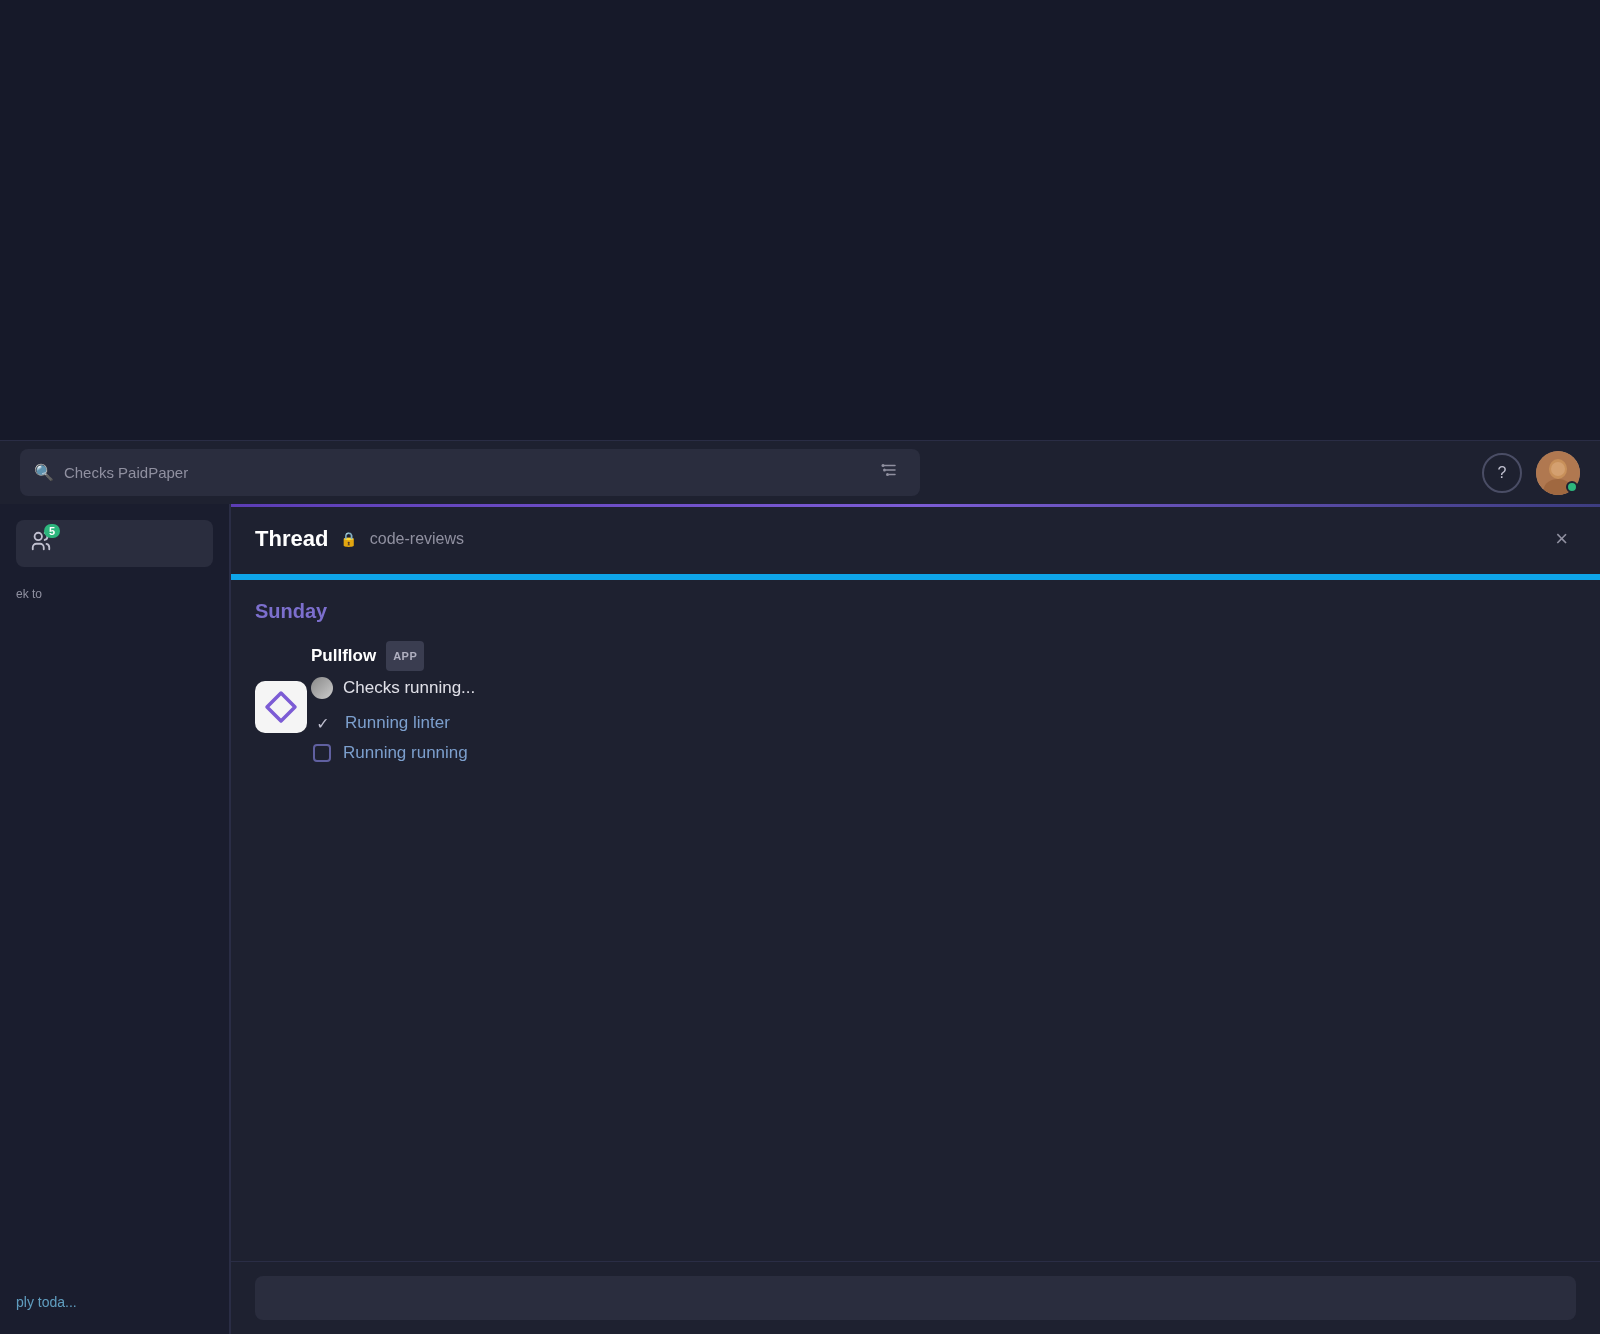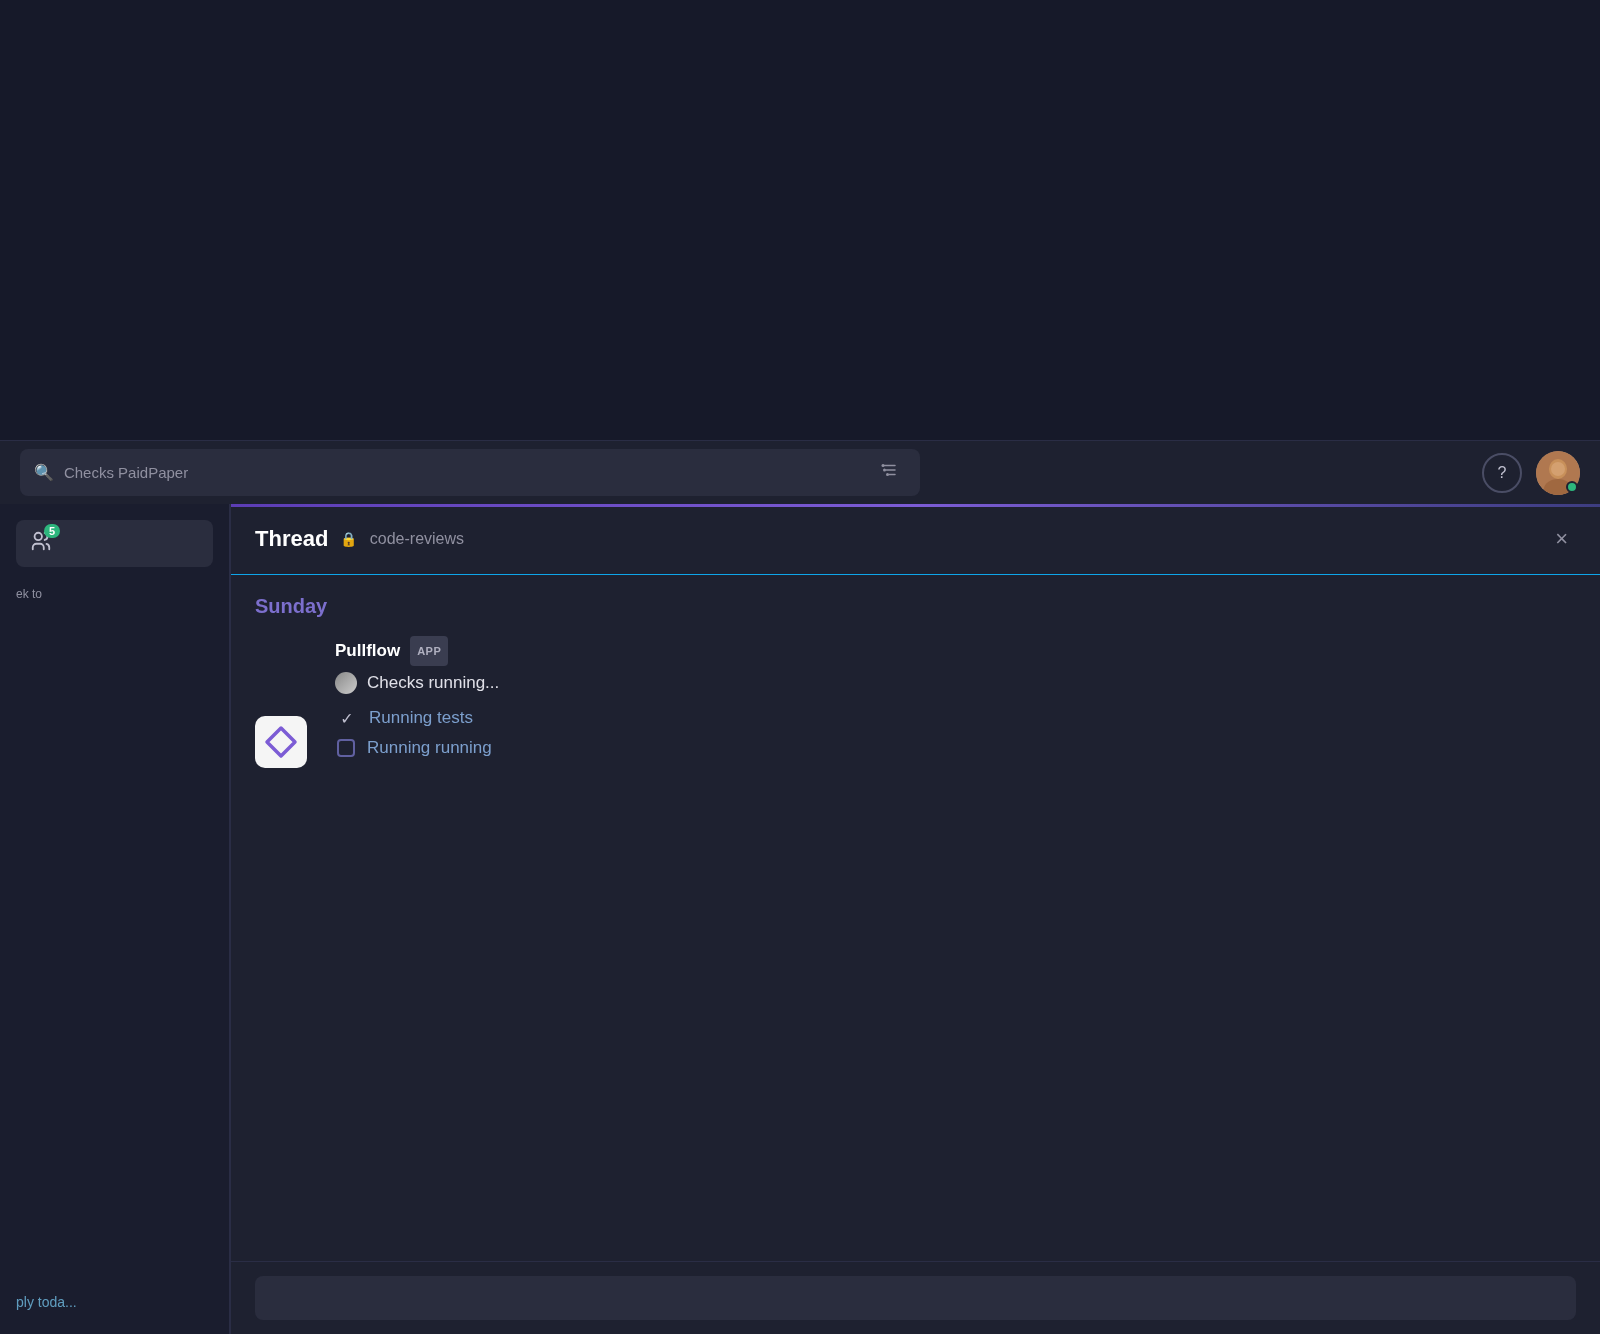--- a/index.html
+++ b/index.html
@@ -196,21 +196,21 @@
       flex-direction: column;
       border-left: 1px solid #2a2d45;
       position: relative;
     }
 
     
     .thread-header {
       display: flex;
       align-items: center;
       padding: 18px 24px;
-      border-bottom: 1px solid #0ea5e9;
+      border-bottom: 6px solid #0ea5e9;
       gap: 12px;
     }
 
     .thread-title {
       font-size: 22px;
       font-weight: 700;
       color: #ffffff;
     }
 
     .thread-lock-icon {
@@ -243,22 +243,22 @@
 
     .day-label {
       color: #7c6fcd;
       font-size: 20px;
       font-weight: 600;
       margin-bottom: 18px;
     }
 
     .message-row {
       display: flex;
-      gap: 28px;
-      align-items: flex-end;
+      gap: 4px;
+      align-items: center;
       margin-bottom: 16px;
     }
 
     .app-avatar {
       width: 52px;
       height: 52px;
       background: #f5f5f5;
       border-radius: 10px;
       display: flex;
       align-items: center;
@@ -479,21 +479,21 @@
               <span class="app-badge">APP</span>
             </div>
 
             <div class="checks-status-row">
               <div class="status-circle"></div>
               <span class="checks-text">Checks running...</span>
             </div>
 
             <div class="check-item">
               <span class="check-icon-done">✓</span>
-              <a class="check-link">Running tests</a>
+              <a class="check-link">Running linter</a>
             </div>
 
             <div class="check-item">
               <div class="check-icon-pending"></div>
               <a class="check-link">Running running</a>
             </div>
 
           </div>
         </div>
       </div>

